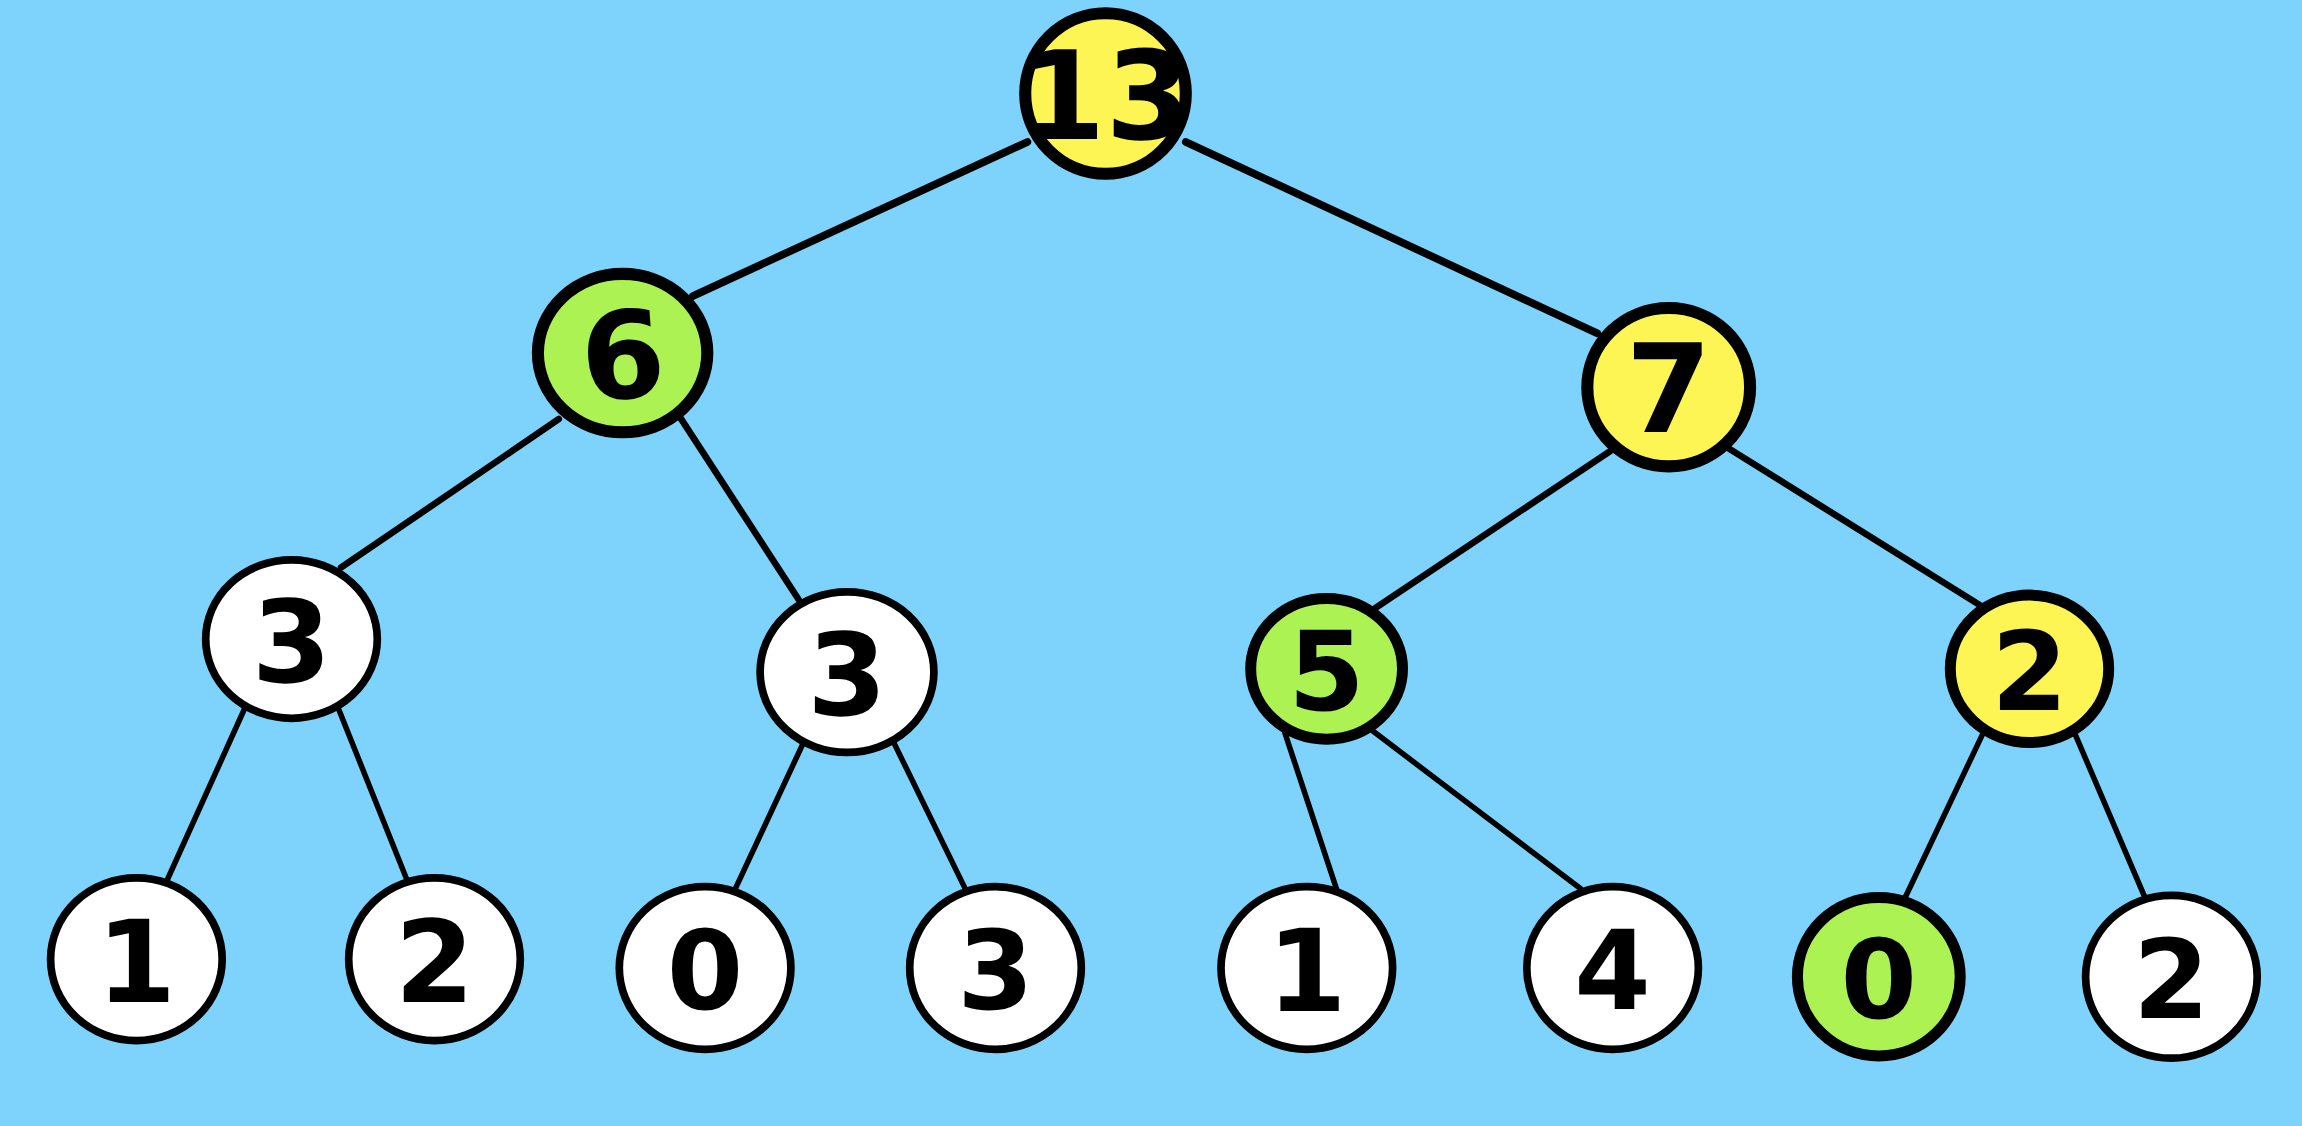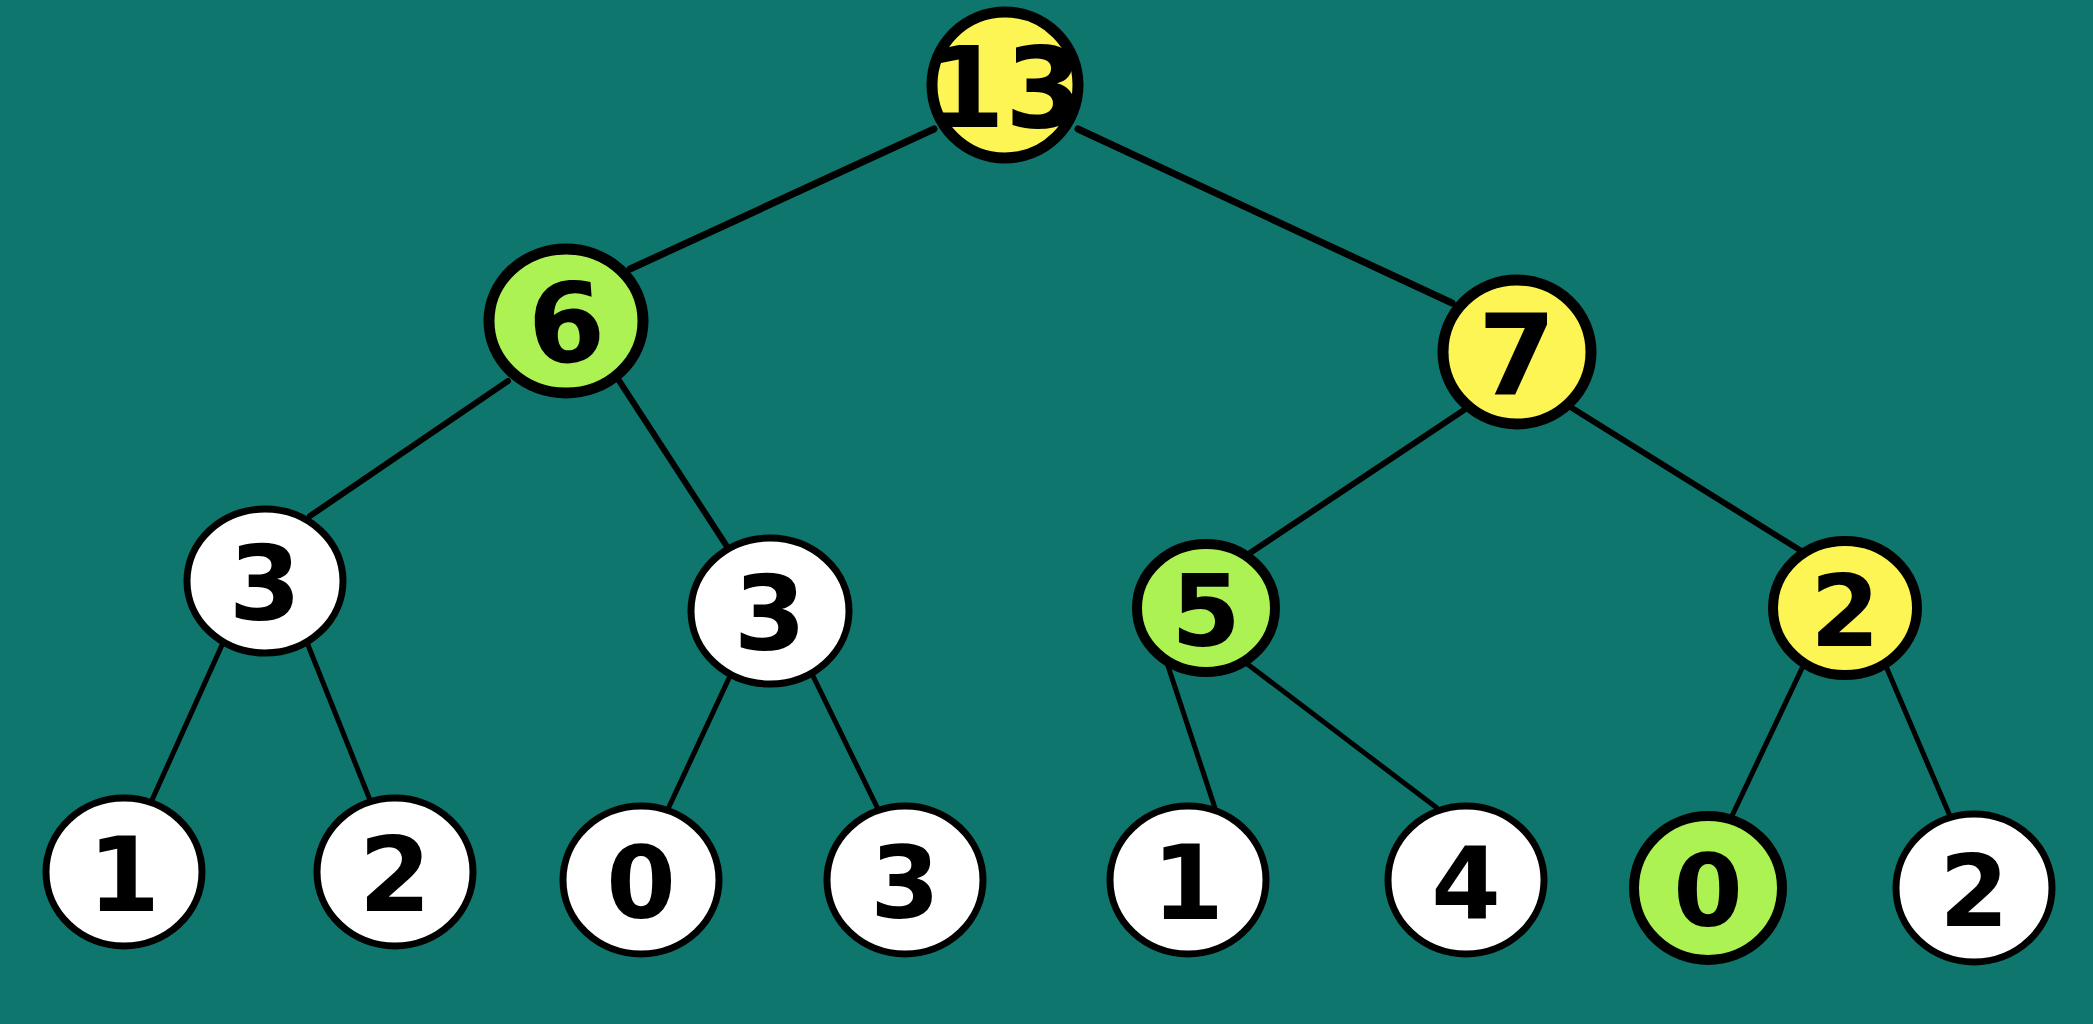--- a/index.html
+++ b/index.html
@@ -8,21 +8,21 @@
     padding: 0;
     background: #ffffff;
   }
   body {
     font-family: "DejaVu Sans", sans-serif;
   }
   #canvas-wrap {
     position: relative;
     width: 2093px;
     height: 1024px;
-    background: #0f766e;
+    background: #7dd3fc;
     overflow: hidden;
   }
   #tree-svg {
     display: block;
     width: 2093px;
     height: 1024px;
   }
   .edge-line {
     stroke: #000000;
     fill: none;

